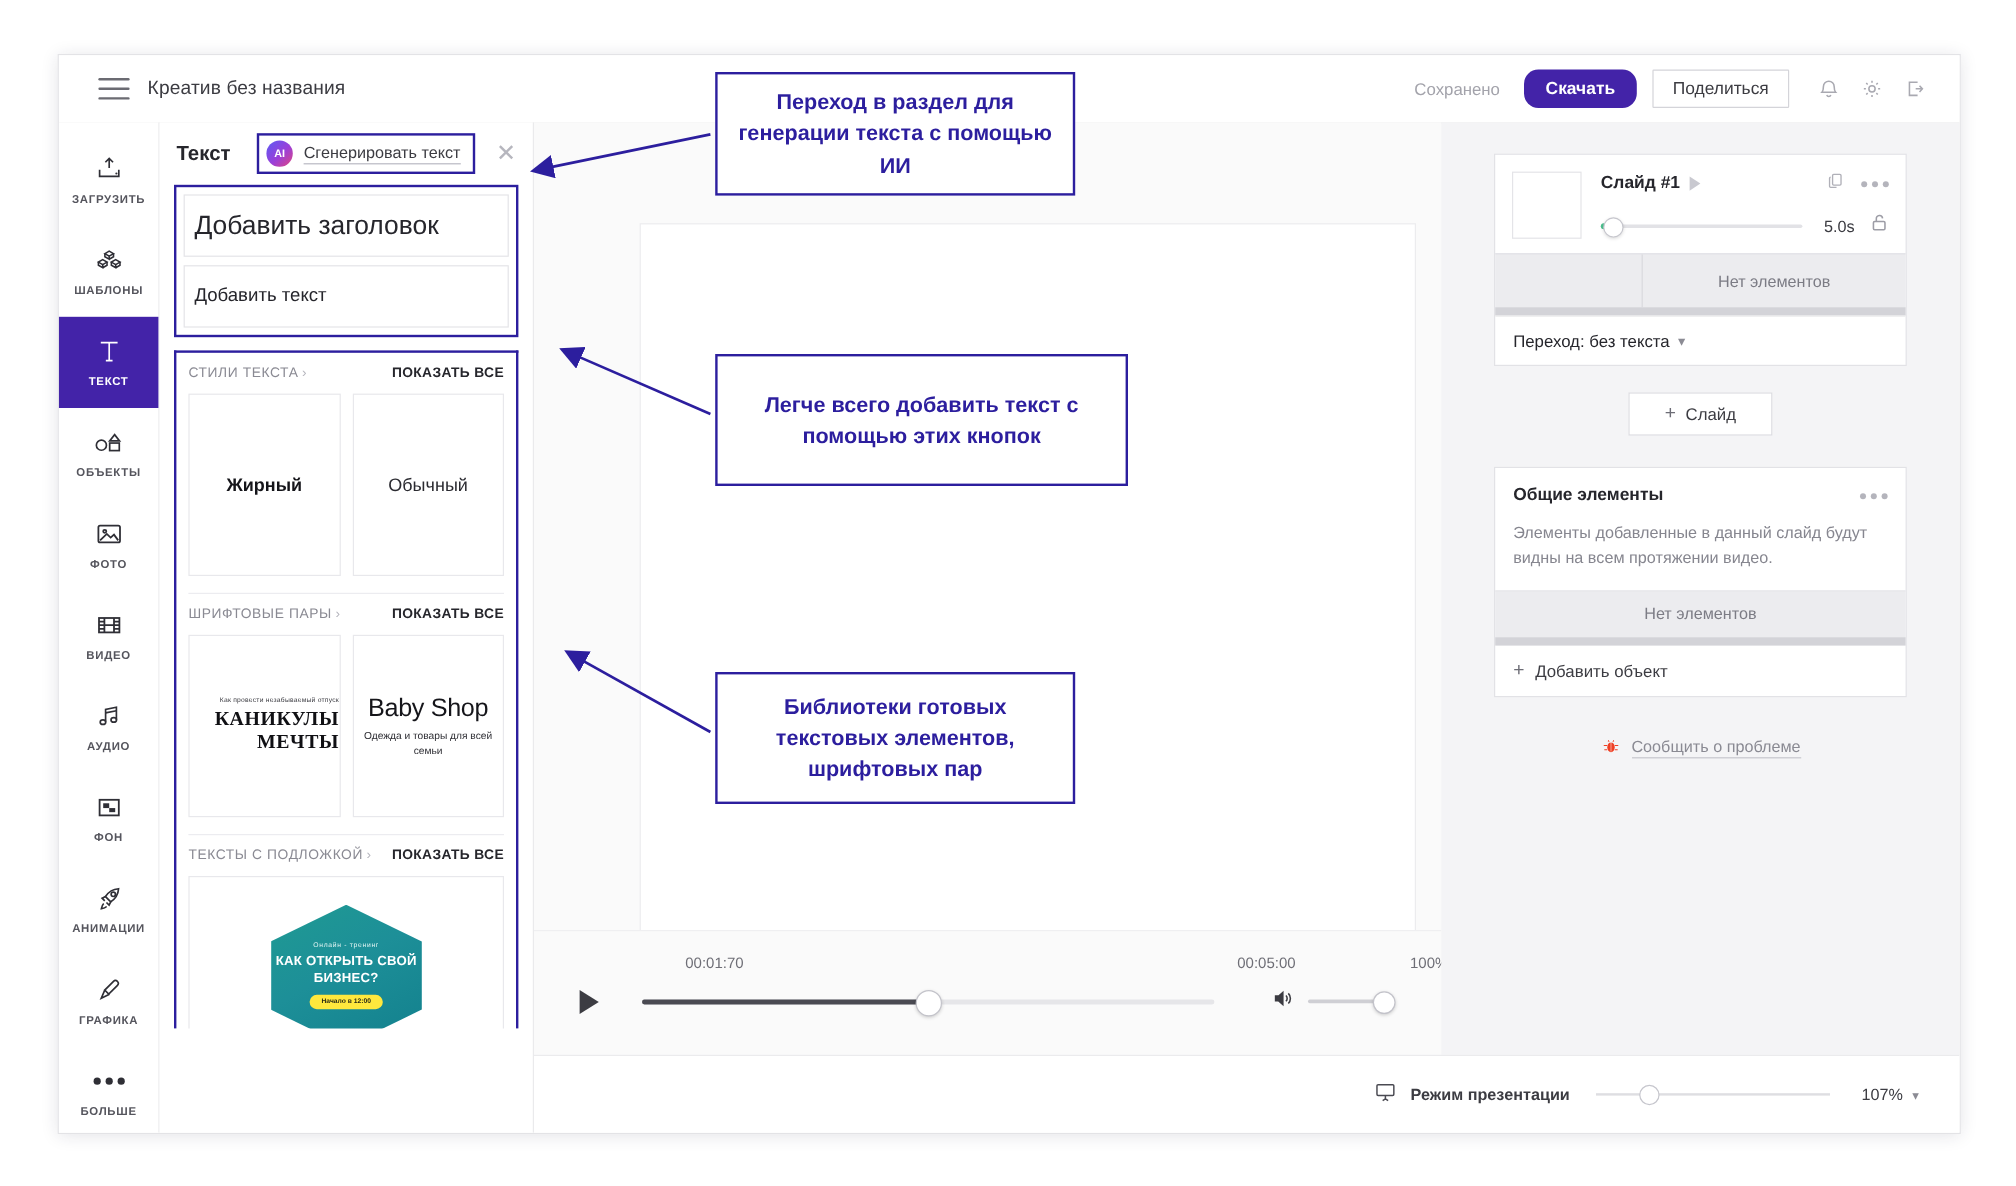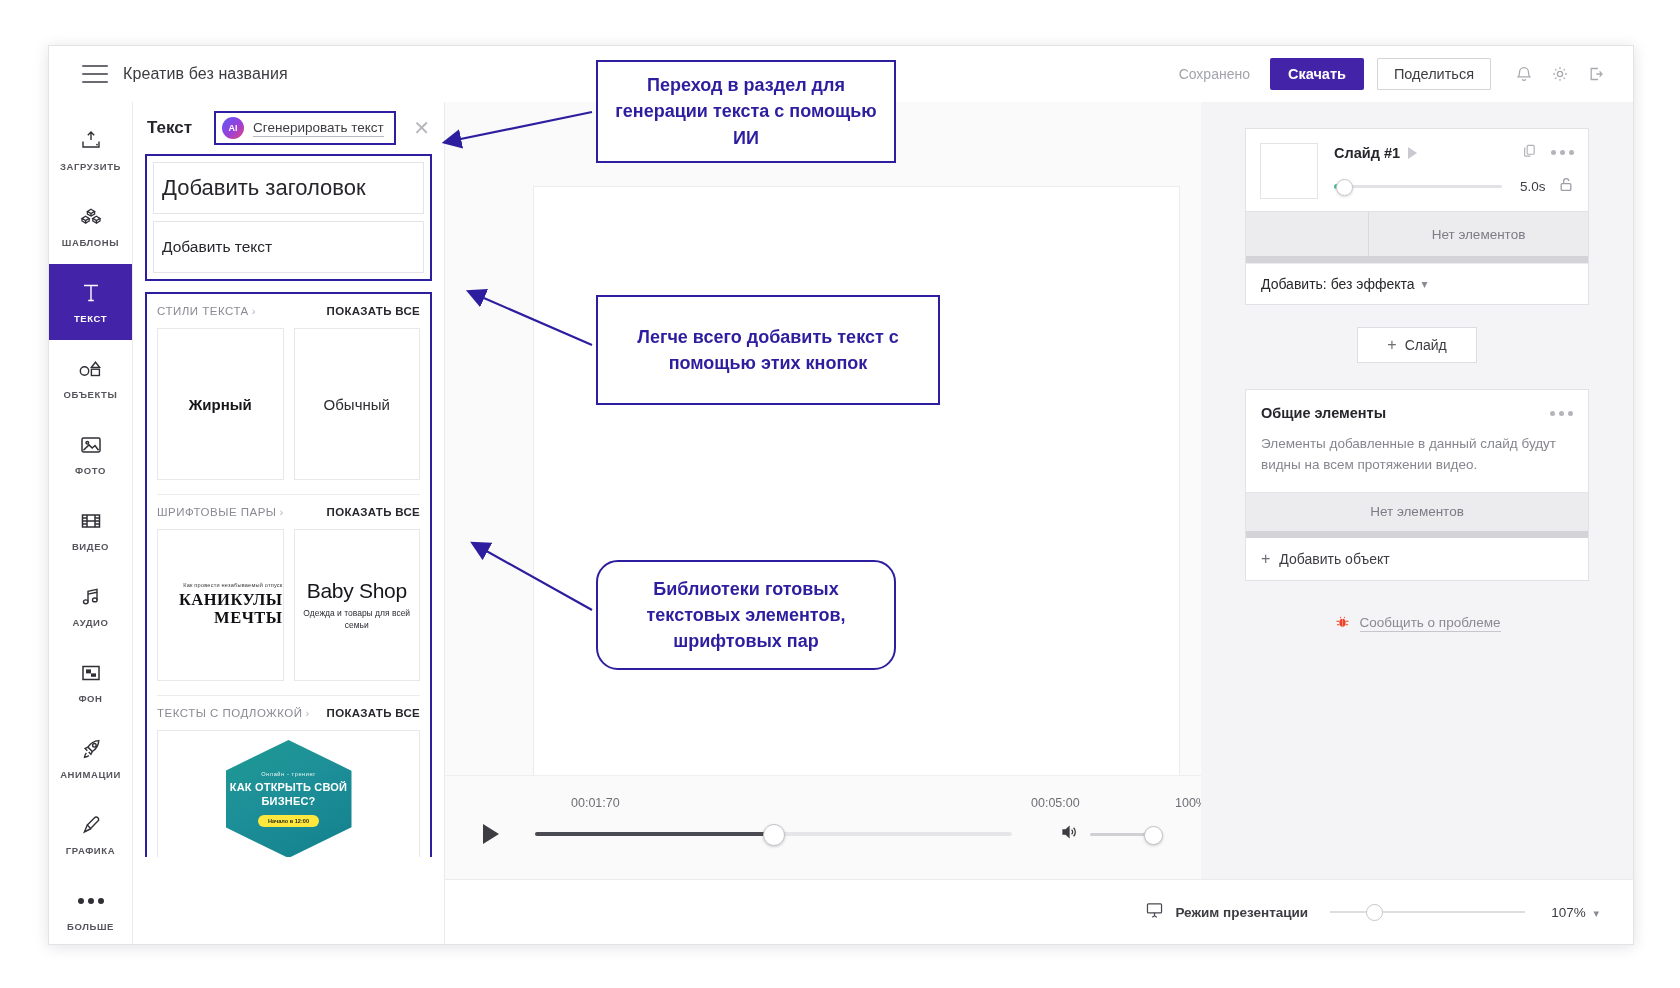--- a/index.html
+++ b/index.html
@@ -29,21 +29,21 @@
   #doc-title{margin-left:15px;font-size:16px;color:#3c3c42;letter-spacing:.1px;}
   .tb-spacer{flex:1;}
   .copy-ico{margin-right:18px;cursor:pointer;}
   .tb-div{width:1px;height:24px;background:#e0e0e3;margin-right:20px;}
   .anim-wrap{display:flex;align-items:center;gap:10px;cursor:pointer;}
   .chk{width:18px;height:18px;border:1px solid #c9c9cf;border-radius:2px;background:#fff;position:relative;}
   .chk:after{content:"";position:absolute;left:4px;top:3px;width:5px;height:9px;border:solid #22a95a;border-width:0 2px 2px 0;transform:rotate(42deg);}
   .anim-lbl{font-size:14.5px;color:#3c3c42;}
   .saved{font-size:14px;color:#a3a3ab;margin-right:20px;}
   .btn-dl{background:#4323a8;color:#fff;font-size:14.5px;font-weight:700;
-      padding:0 18px;height:32px;line-height:32px;border:none;cursor:pointer;border-radius:2px;}
+      padding:0 18px;height:32px;line-height:32px;border:none;cursor:pointer;border-radius:12px;}
   .btn-share{background:#fff;color:#3c3c42;font-size:14.5px;padding:0 16px;height:32px;line-height:30px;
       border:1px solid #d4d4d9;margin-left:13px;cursor:pointer;border-radius:1px;}
   .tb-icons{display:flex;align-items:center;gap:18px;margin-left:24px;margin-right:28px;}
   .tb-icons svg{cursor:pointer;display:block;}
 
   
   #rail{
     position:absolute;left:0;top:56px;width:84px;bottom:0;
     background:#fff;border-right:1px solid #eaeaec;
     padding-top:10px;box-sizing:border-box;
@@ -90,21 +90,21 @@
   .card{flex:1;height:150px;border:1px solid #e8e8ec;background:#fff;display:flex;align-items:center;justify-content:center;overflow:hidden;cursor:pointer;position:relative;}
   .sec-sep{height:1px;background:#ececf0;margin:14px 10px 0;}
   .txt-normal{font-size:15px;color:#2b2b31;}
   .txt-bold{font-size:15px;color:#15151a;font-weight:700;}
   .fp1{text-align:right;line-height:1.15;}
   .fp1 .sml{font-size:5.6px;letter-spacing:.2px;color:#3a3a40;display:block;margin-bottom:2px;}
   .fp1 .big{font-family:"Liberation Serif","DejaVu Serif",serif;font-weight:700;font-size:16.5px;letter-spacing:.5px;color:#101014;line-height:1.05;}
   .fp2{text-align:center;}
   .fp2 .big{font-size:21px;color:#15151a;letter-spacing:-.3px;}
   .fp2 .sub{font-size:8.5px;color:#2c2c32;line-height:1.45;margin-top:4px;}
-  .hexwrap{width:140px;height:132px;display:flex;align-items:flex-start;justify-content:center;}
+  .hexwrap{width:140px;height:132px;display:flex;align-items:flex-end;justify-content:center;}
   .hex{width:126px;height:118px;background:linear-gradient(150deg,#1f9a93 0%,#1d8f98 45%,#12808d 100%);
     clip-path:polygon(50% 0%,100% 26%,100% 74%,50% 100%,0% 74%,0% 26%);
     display:flex;flex-direction:column;align-items:center;justify-content:center;gap:4px;}
   .hex .h-top{font-size:5.6px;color:#e6f7f5;letter-spacing:.6px;}
   .hex .h-mid{font-size:11px;font-weight:700;color:#fff;text-align:center;line-height:1.25;letter-spacing:.2px;}
   .hex .h-btn{margin-top:3px;background:#ffe83d;color:#2a2a15;font-size:5.6px;font-weight:700;padding:3px 10px;border-radius:9px;}
   .circ{width:126px;height:126px;border-radius:50%;background:#f2f2f2;border:1.5px solid #f0a9a9;
     display:flex;flex-direction:column;align-items:center;justify-content:center;gap:5px;}
   .circ .pill{background:#e8182b;color:#fff;font-size:9.5px;font-weight:700;padding:6px 13px;border-radius:14px;letter-spacing:.1px;}
   .circ .c-sub{font-size:6.6px;color:#3d3d43;text-align:center;line-height:1.45;}
@@ -190,21 +190,21 @@
 
   
   .anno{
     position:absolute;border:2px solid #2c1e9e;background:#fff;
     display:flex;align-items:center;justify-content:center;text-align:center;
     color:#2c1e9e;font-weight:700;font-size:18px;line-height:1.45;padding:10px 16px;box-sizing:border-box;
     z-index:30;
   }
   #anno1{left:596px;top:60px;width:300px;height:103px;}
   #anno2{left:596px;top:295px;width:344px;height:110px;}
-  #anno3{left:596px;top:560px;width:300px;height:110px;border-radius:22px;}
+  #anno3{left:596px;top:560px;width:300px;height:110px;}
   svg.arrow{position:absolute;z-index:29;overflow:visible;}
 </style>
 </head>
 <body>
 
 <div id="app-window">
 
   <div id="topbar">
     <div class="burger">
         <i></i>
@@ -519,21 +519,21 @@
             </span>
           </div>
         </div>
       </div>
       <div class="track-row">
         <div class="track-left"></div>
         <div class="track-right">Нет элементов</div>
       </div>
       <div class="track-scroll"></div>
       <div class="trans-row">
-        <span>Добавить: без эффекта</span>
+        <span>Переход: без текста</span>
         <span class="chev">▾</span>
       </div>
     </div>
 
     <div class="add-slide">
       <span class="plus">+</span>
       <span>Слайд</span>
     </div>
 
     <div class="card-w common">

